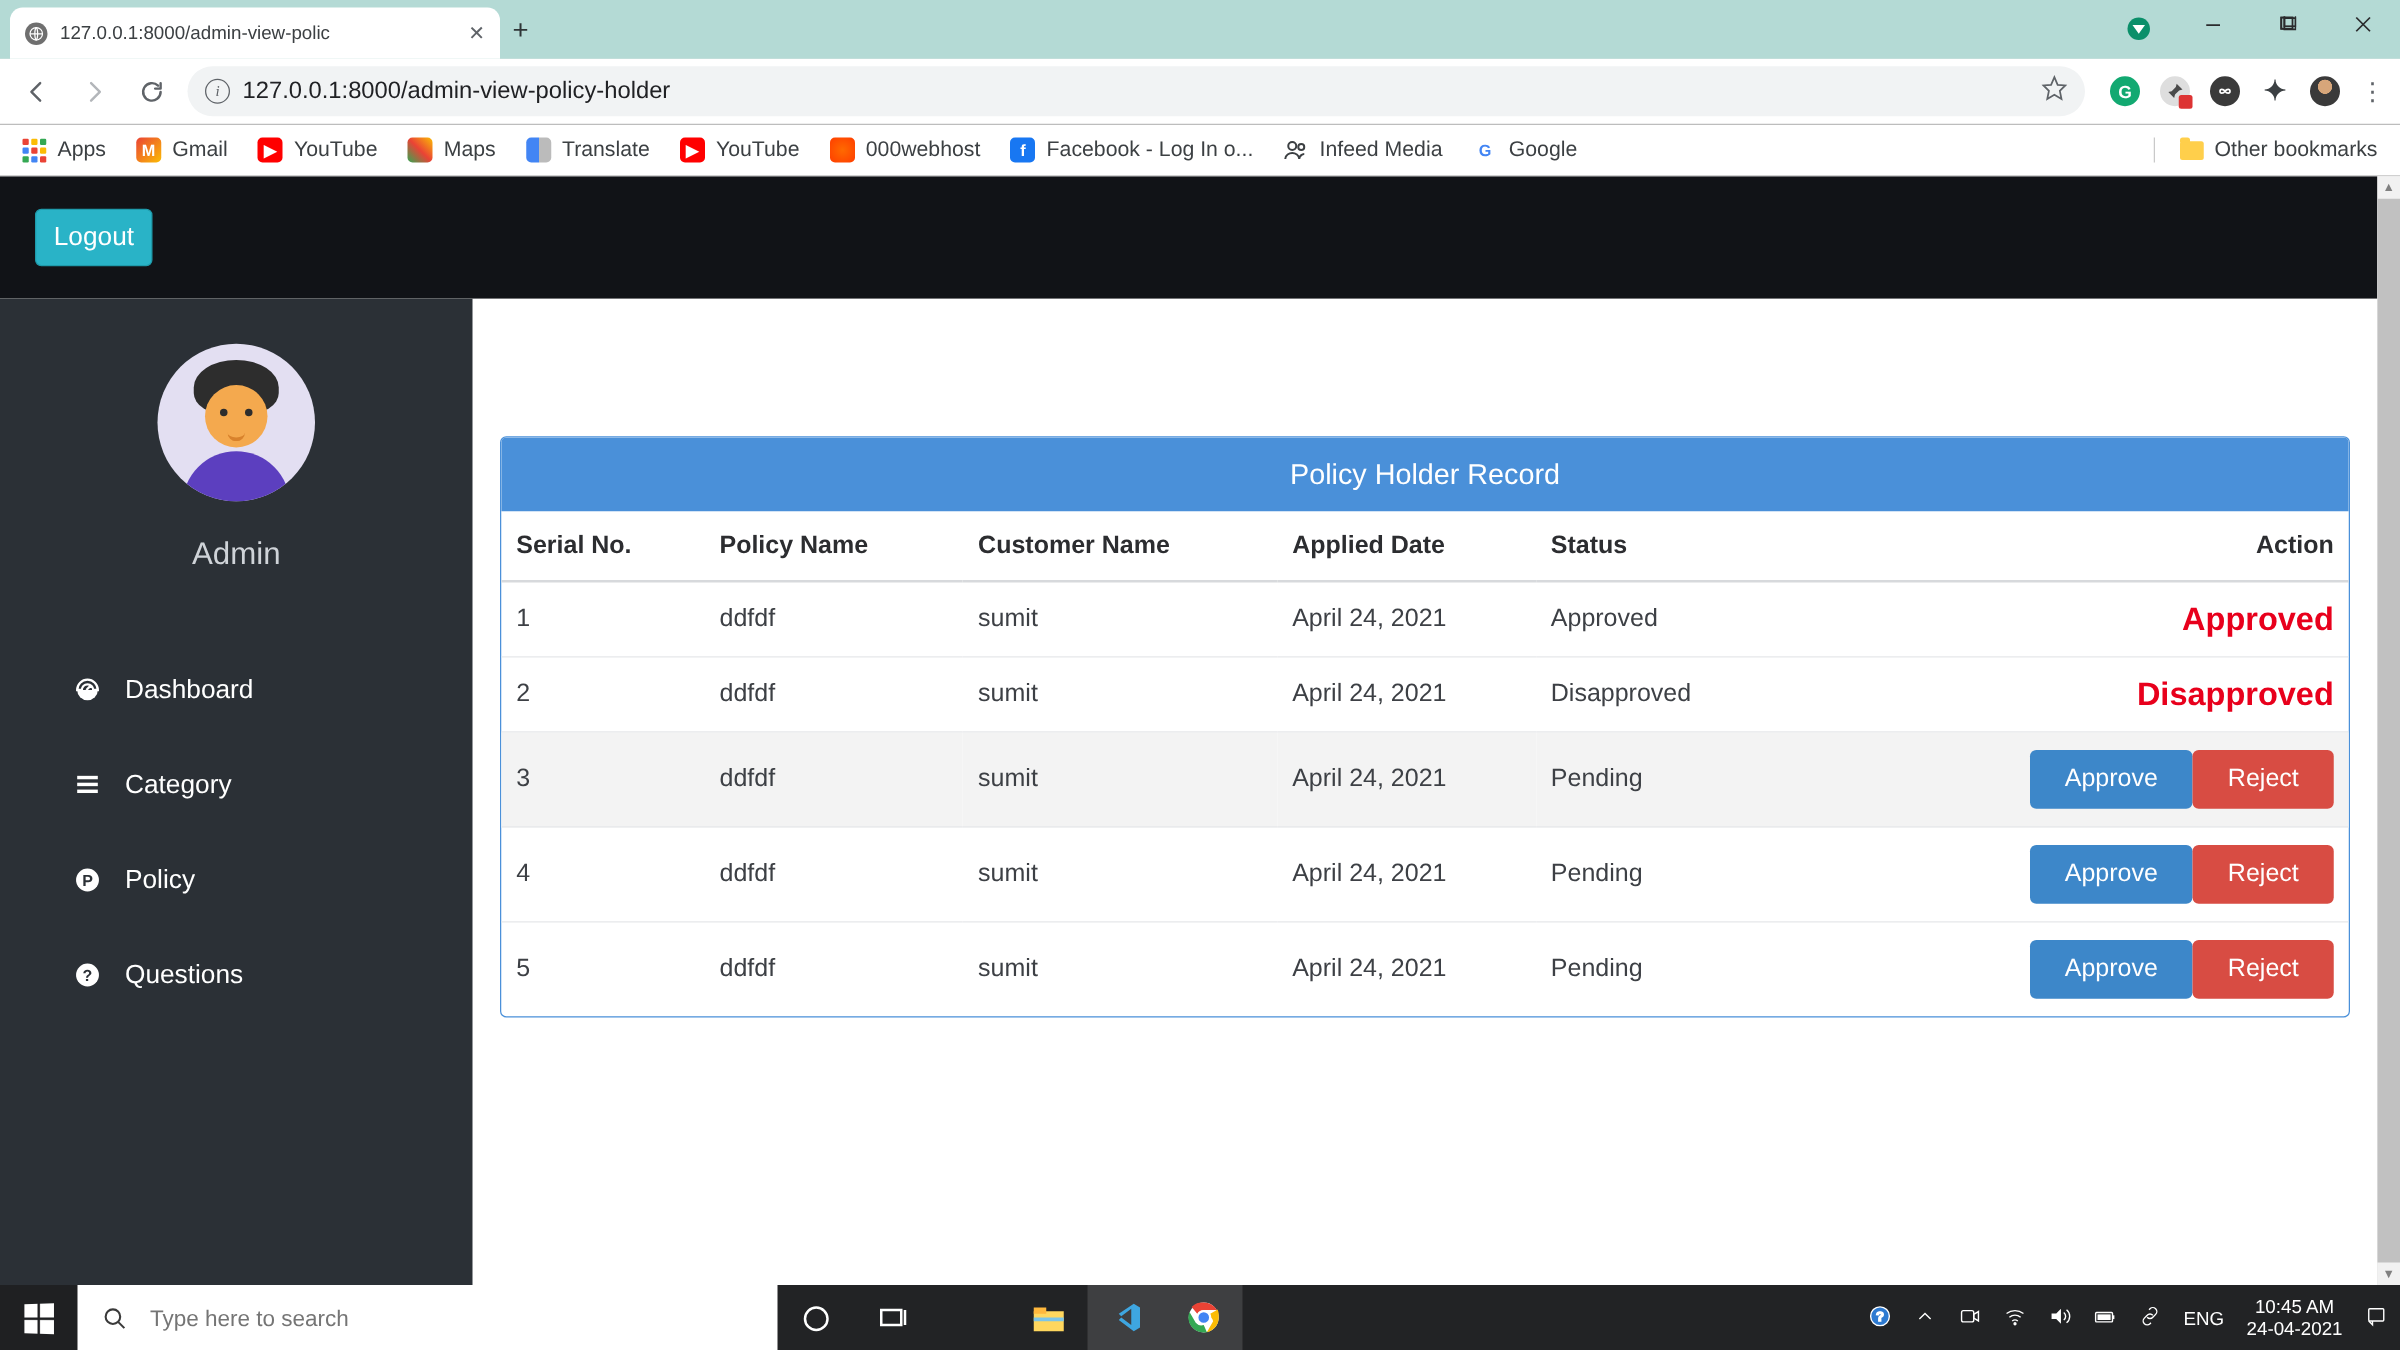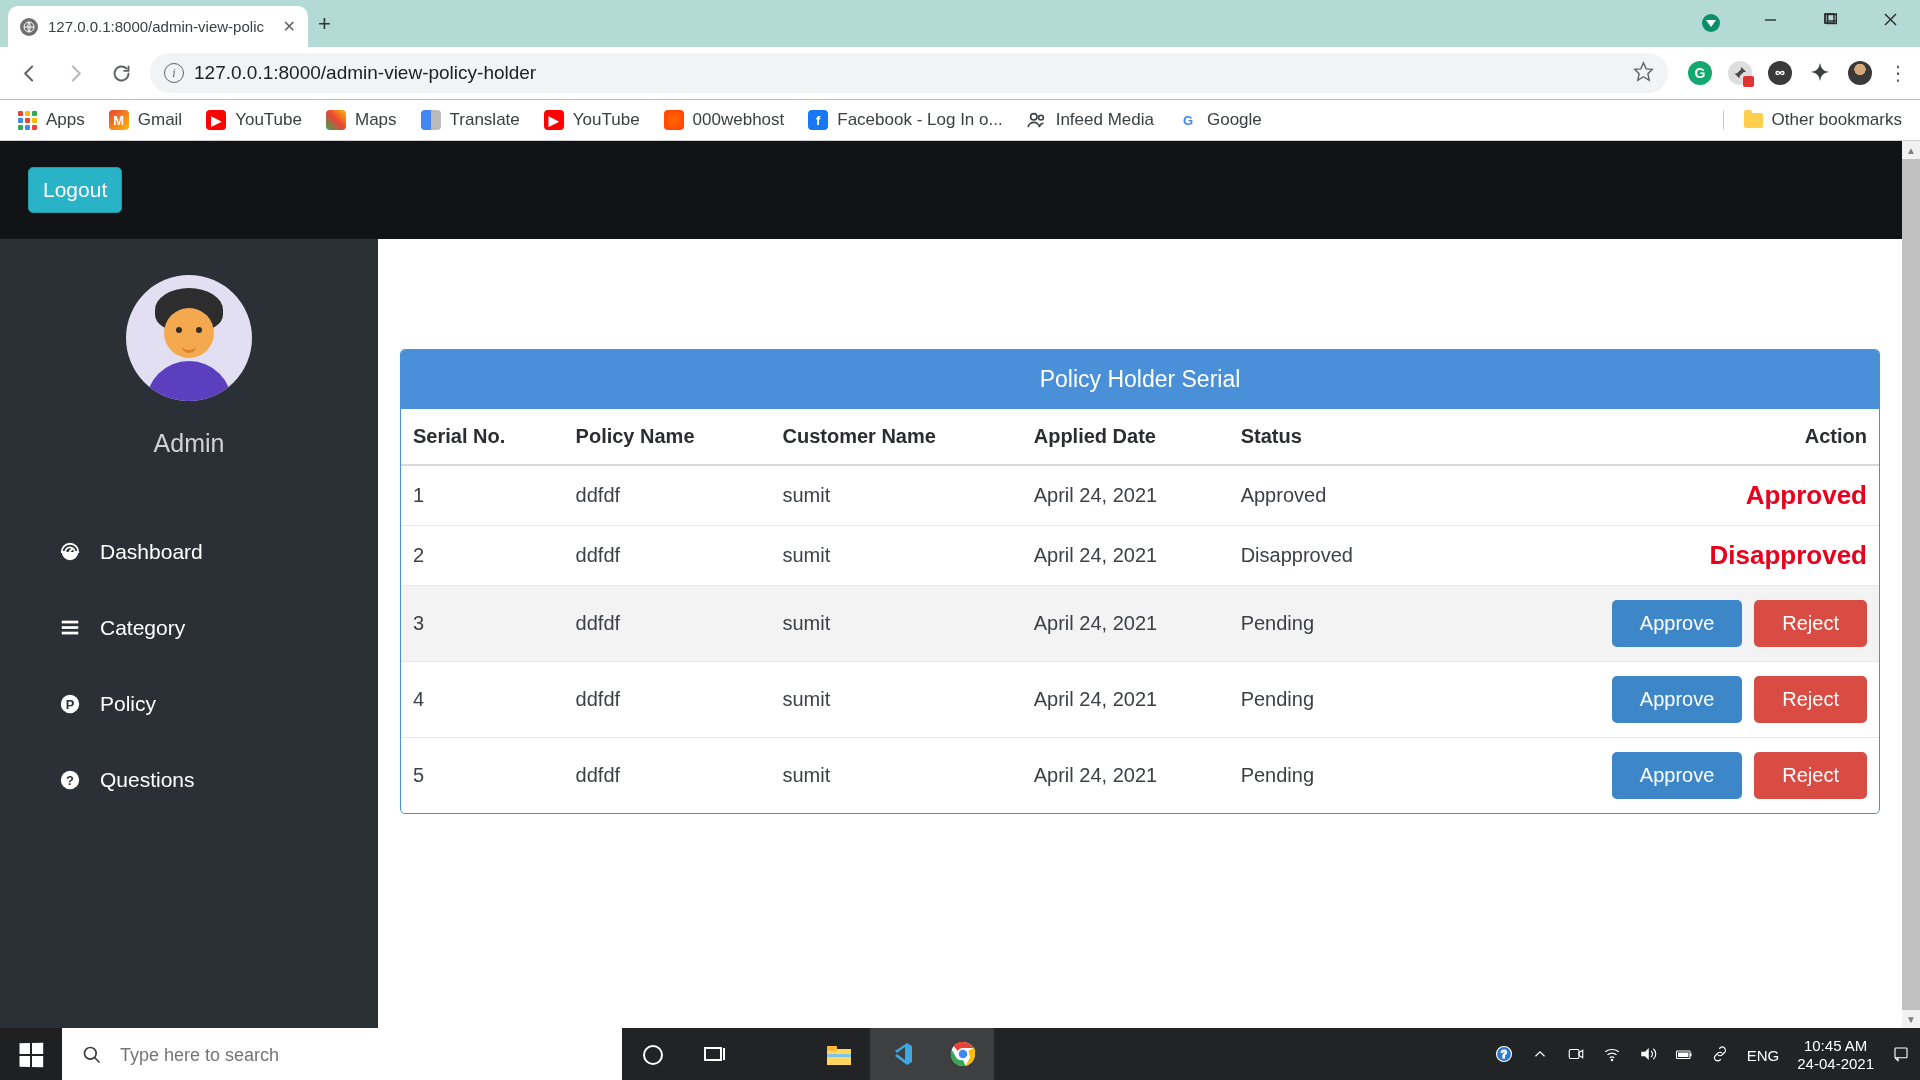--- a/index.html
+++ b/index.html
@@ -16,21 +16,21 @@
     --btn-red:#d84c43;
     --border-grey:#d7d9dc;
     --text-grey:#7c858f;
     --win-taskbar:#1a1a1a;
   }
   html,body{margin:0;padding:0;height:100%;font-family:"Segoe UI",Arial,sans-serif;color:#2a2b2d;}
   body{width:1920px;height:1080px;overflow:hidden;background:#e0e0e0;}
 
   
   .chrome-tabbar{height:47px;background:var(--chrome-teal);display:flex;align-items:flex-end;position:relative;}
-  .tab{margin-left:8px;height:41px;width:300px;background:var(--chrome-toolbar-bg);border-top-left-radius:10px;border-top-right-radius:10px;display:flex;align-items:center;padding:0 12px;gap:10px;box-sizing:border-box;}
+  .tab{margin-left:8px;height:41px;width:392px;background:var(--chrome-toolbar-bg);border-top-left-radius:10px;border-top-right-radius:10px;display:flex;align-items:center;padding:0 12px;gap:10px;box-sizing:border-box;}
   .tab .favicon{width:18px;height:18px;border-radius:50%;background:#6f6f6f;display:flex;align-items:center;justify-content:center;}
   .tab .favicon svg{width:12px;height:12px;fill:#fff;}
   .tab .title{font-size:15px;color:#3c4043;flex:1;white-space:nowrap;overflow:hidden;}
   .tab .close{color:#5f6368;font-size:16px;}
   .newtab{margin-left:10px;margin-bottom:10px;color:#2e3436;font-size:22px;font-weight:300;}
   .chrome-winbtns{position:absolute;right:0;top:0;display:flex;height:38px;}
   .chrome-winbtns div{width:60px;display:flex;align-items:center;justify-content:center;color:#2a2b2d;}
   .chrome-winbtns svg{width:13px;height:13px;stroke:#2a2b2d;stroke-width:1.4;fill:none;}
   .chrome-tabbar .badge{position:absolute;right:200px;top:14px;width:18px;height:18px;border-radius:50%;background:#0b8f6a;display:flex;align-items:center;justify-content:center;}
   .chrome-tabbar .badge::after{content:"";width:0;height:0;border-left:5px solid transparent;border-right:5px solid transparent;border-top:7px solid #fff;}
@@ -91,21 +91,21 @@
   .content{flex:1;padding:110px 22px 0 22px;}
   .panel{border:1px solid var(--panel-primary);border-radius:5px;overflow:hidden;}
   .panel-head{background:var(--panel-primary);color:#fff;text-align:center;font-size:23px;padding:16px 0;}
   table{width:100%;border-collapse:collapse;font-size:20px;}
   th{text-align:left;font-weight:700;padding:16px 12px;border-bottom:2px solid var(--border-grey);color:#2c2d30;}
   th.action{text-align:right;}
   td{padding:14px 12px;border-top:1px solid #e6e8ea;vertical-align:middle;color:#3d4045;}
   tbody tr.hovered{background:#f3f3f3;}
   .act-text{color:var(--status-red);font-size:26px;font-weight:700;text-align:right;}
   .act-btns{text-align:right;white-space:nowrap;}
-  .btn{display:inline-block;color:#fff;font-size:20px;padding:12px 28px;border-radius:5px;margin-left:12px;}
+  .btn{display:inline-block;color:#fff;font-size:20px;padding:12px 28px;border-radius:5px;margin-left:0;}
   .btn-approve{background:var(--btn-blue);}
   .btn-reject{background:var(--btn-red);}
 
   
   .taskbar{height:54px;background:#222325;display:flex;align-items:center;color:#fff;}
   .start{width:62px;height:54px;display:flex;align-items:center;justify-content:center;background:#1f2022;}
   .winlogo{display:grid;grid-template-columns:11px 11px;grid-template-rows:11px 11px;gap:2px;transform:perspective(70px) rotateY(-10deg);}
   .winlogo span{background:#fff;}
   .search{flex:0 0 520px;height:54px;background:#fff;display:flex;align-items:center;padding:0 20px;gap:16px;}
   .search svg{width:20px;height:20px;stroke:#3a3a3a;stroke-width:2;fill:none;}
@@ -317,21 +317,21 @@
                   <text x="12" y="17" text-anchor="middle" font-size="14" fill="#2b3036" font-weight="700">?</text>
                 </svg>
               </span>
             <span>Questions</span>
           </div>
         </div>
       </div>
 
       <div class="content">
         <div class="panel">
-          <div class="panel-head">Policy Holder Serial</div>
+          <div class="panel-head">Policy Holder Record</div>
           <table>
             <thead>
               <tr>
                 <th style="width:11%">Serial No.</th>
                 <th style="width:14%">Policy Name</th>
                 <th style="width:17%">Customer Name</th>
                 <th style="width:14%">Applied Date</th>
                 <th style="width:20%">Status</th>
                 <th class="action">Action</th>
               </tr>

